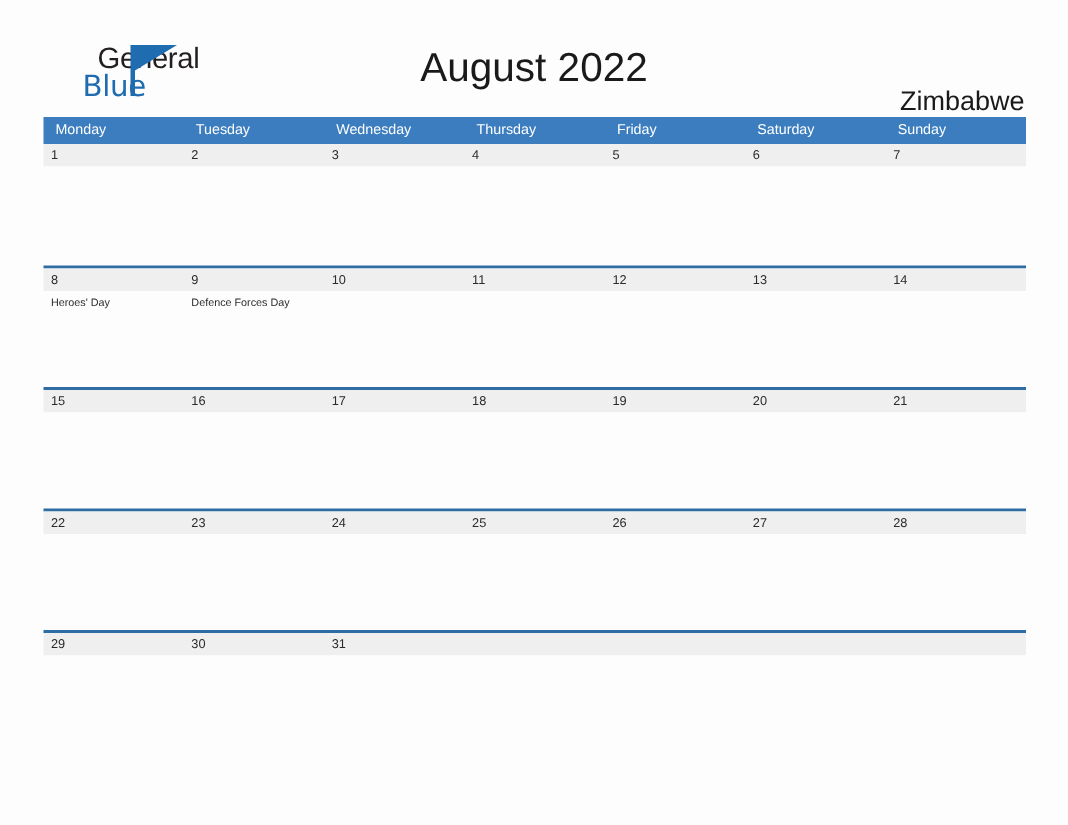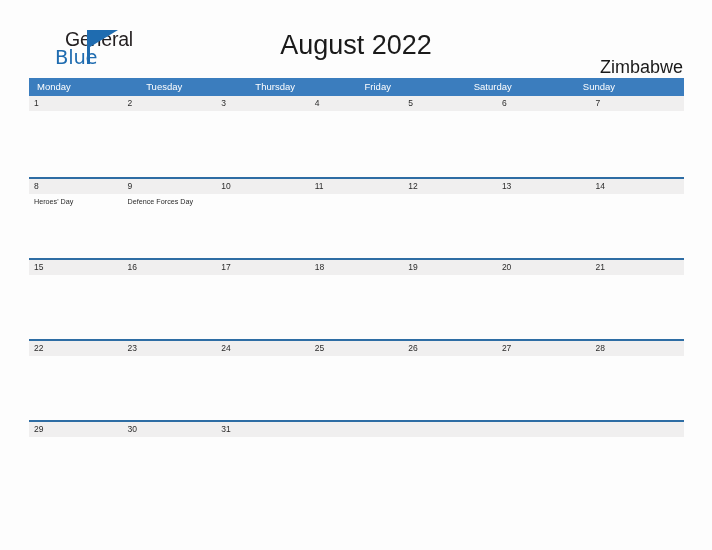--- a/index.html
+++ b/index.html
@@ -183,20 +183,21 @@
 
     <div class="country">Zimbabwe</div>
 
   </div>
 
   <div class="calendar">
 
     <div class="weekday-row">
       <div class="weekday-cell">Monday</div>
       <div class="weekday-cell">Tuesday</div>
+      <div class="weekday-cell">Wednesday</div>
       <div class="weekday-cell">Thursday</div>
       <div class="weekday-cell">Friday</div>
       <div class="weekday-cell">Saturday</div>
       <div class="weekday-cell">Sunday</div>
     </div>
 
     <div class="week week-first">
 
       <div class="day-band">
         <div class="day-num-cell">1</div>

